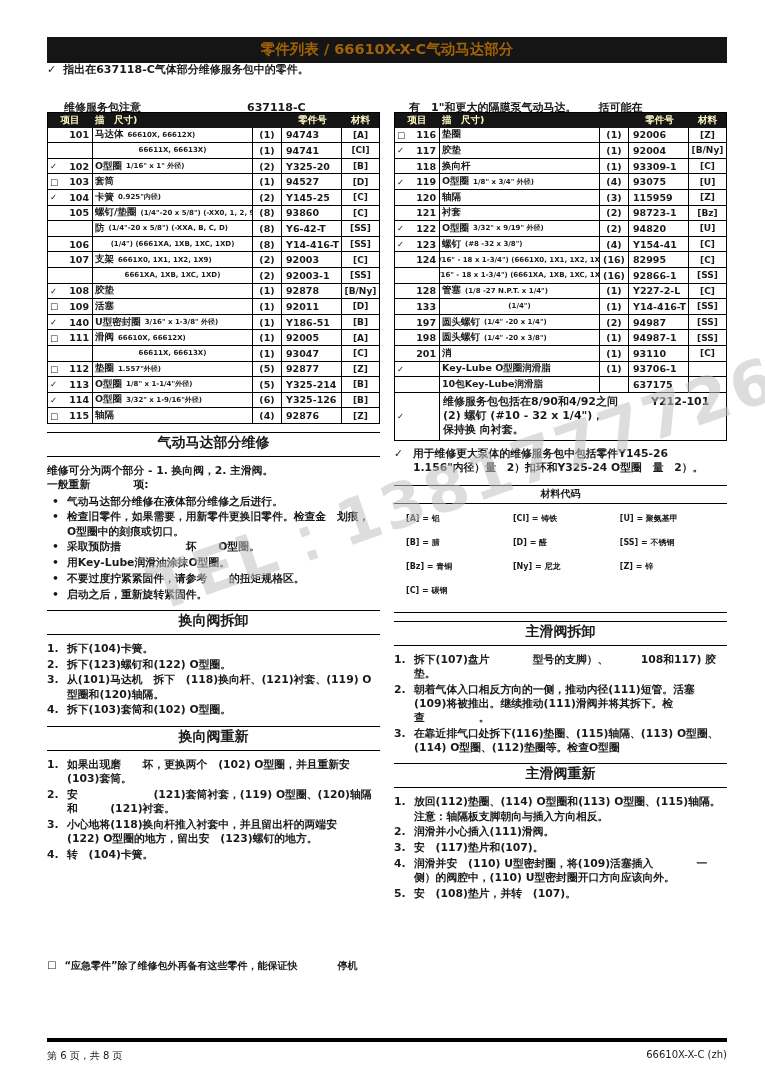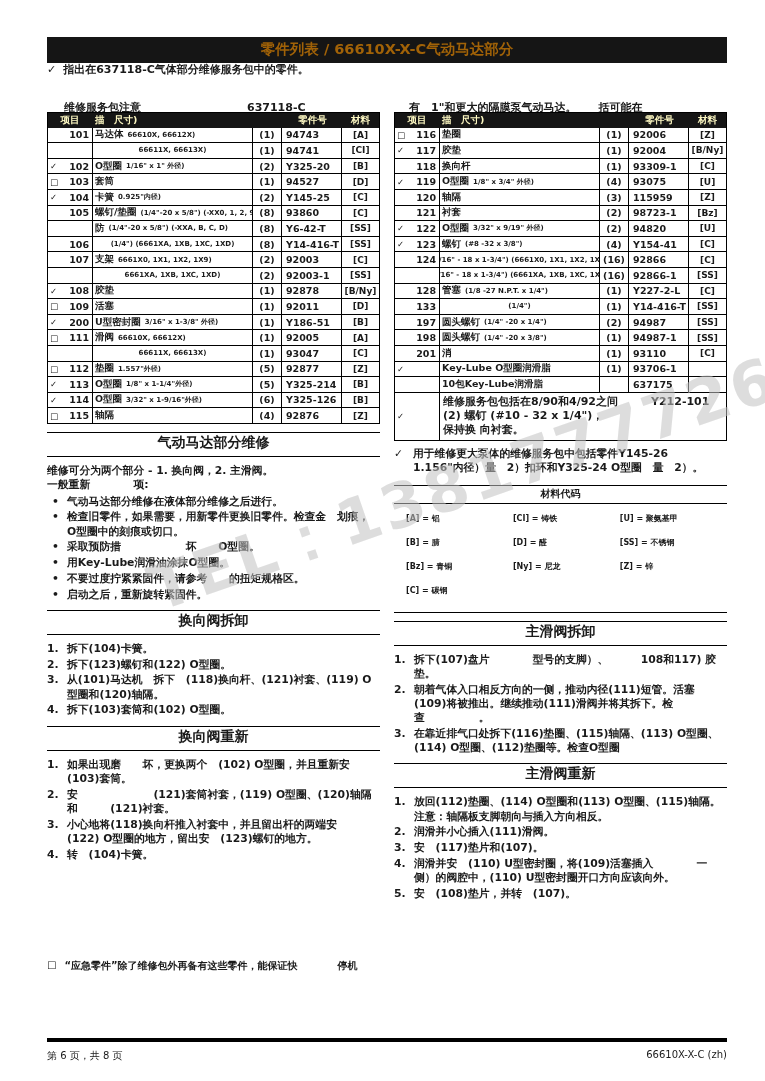--- a/index.html
+++ b/index.html
@@ -247,21 +247,21 @@
             <div class="cell c-desc">
               <span class="dname">活塞</span>
             </div>
             <div class="cell c-qty">(1)</div>
             <div class="cell c-part">92011</div>
             <div class="cell c-mat">[D]</div>
           </div>
           <div class="prow">
             <div class="cell c-item">
               <span class="mark">✓</span>
-              <span class="inum">200</span>
+              <span class="inum">140</span>
             </div>
             <div class="cell c-desc">
               <span class="dname">U型密封圈</span>
               <span class="dsize">3/16" x 1-3/8" 外径)</span>
             </div>
             <div class="cell c-qty">(1)</div>
             <div class="cell c-part">Y186-51</div>
             <div class="cell c-mat">[B]</div>
           </div>
           <div class="prow">
@@ -527,21 +527,21 @@
           </div>
           <div class="prow">
             <div class="cell c-item">
               <span class="mark"></span>
               <span class="inum">124</span>
             </div>
             <div class="cell c-desc center">
               <span class="dsize">(5/16" - 18 x 1-3/4") (6661X0, 1X1, 1X2, 1X9)</span>
             </div>
             <div class="cell c-qty">(16)</div>
-            <div class="cell c-part">92866</div>
+            <div class="cell c-part">82995</div>
             <div class="cell c-mat">[C]</div>
           </div>
           <div class="prow">
             <div class="cell c-item">
               <span class="mark"></span>
               <span class="inum"></span>
             </div>
             <div class="cell c-desc center">
               <span class="dsize">(5/16" - 18 x 1-3/4") (6661XA, 1XB, 1XC, 1XD)</span>
             </div>

